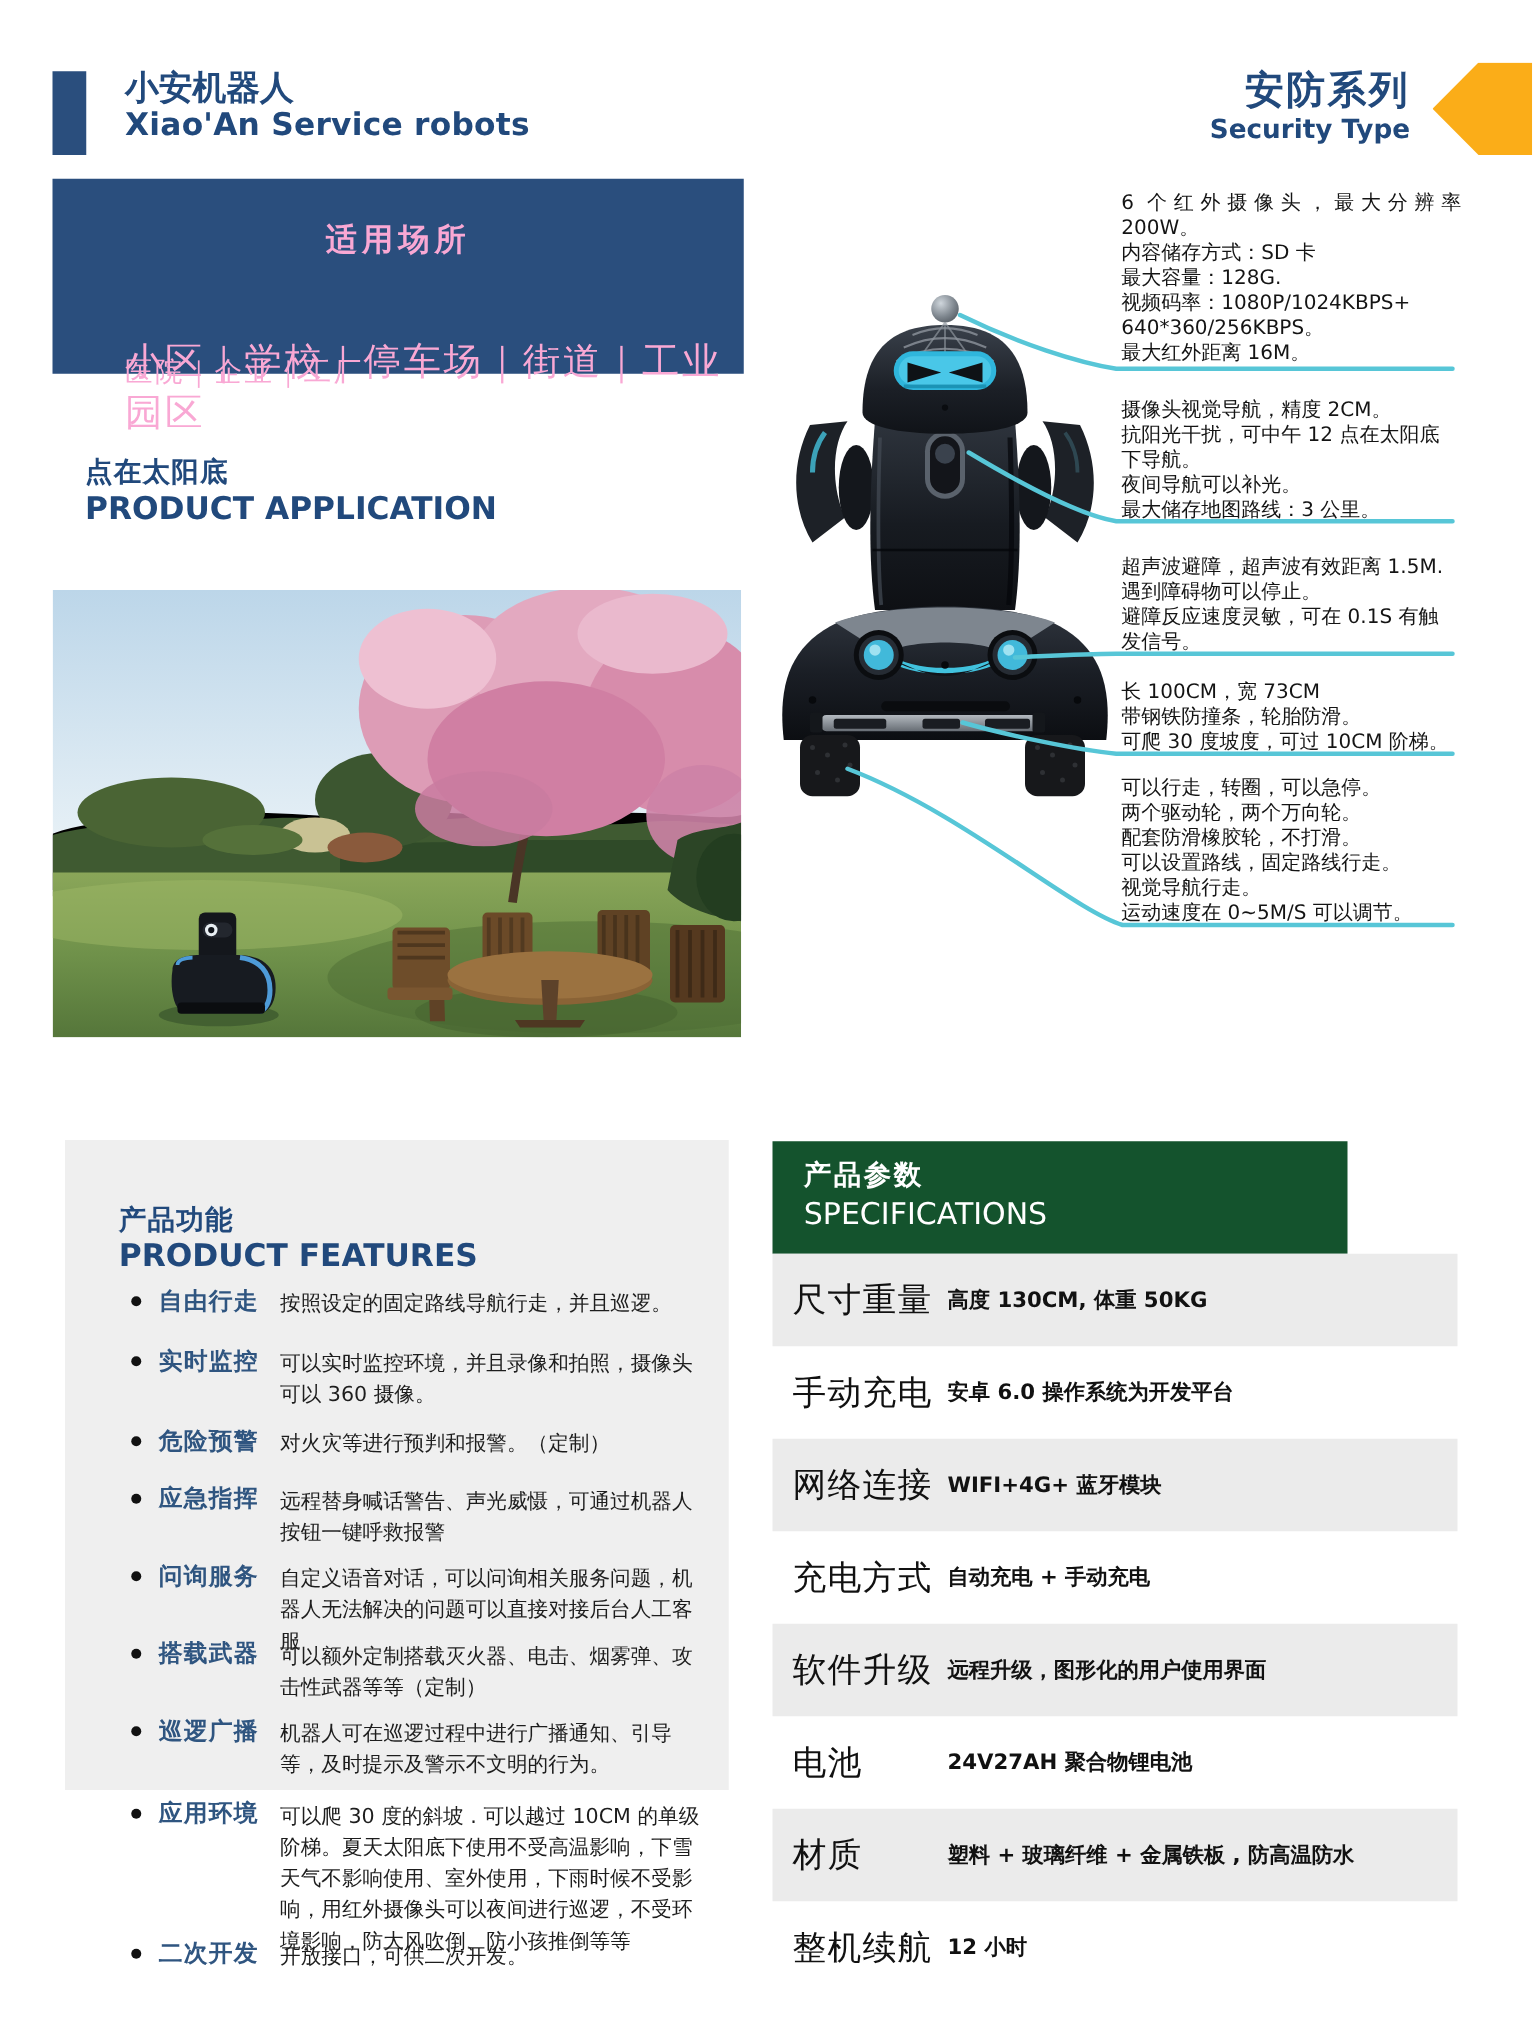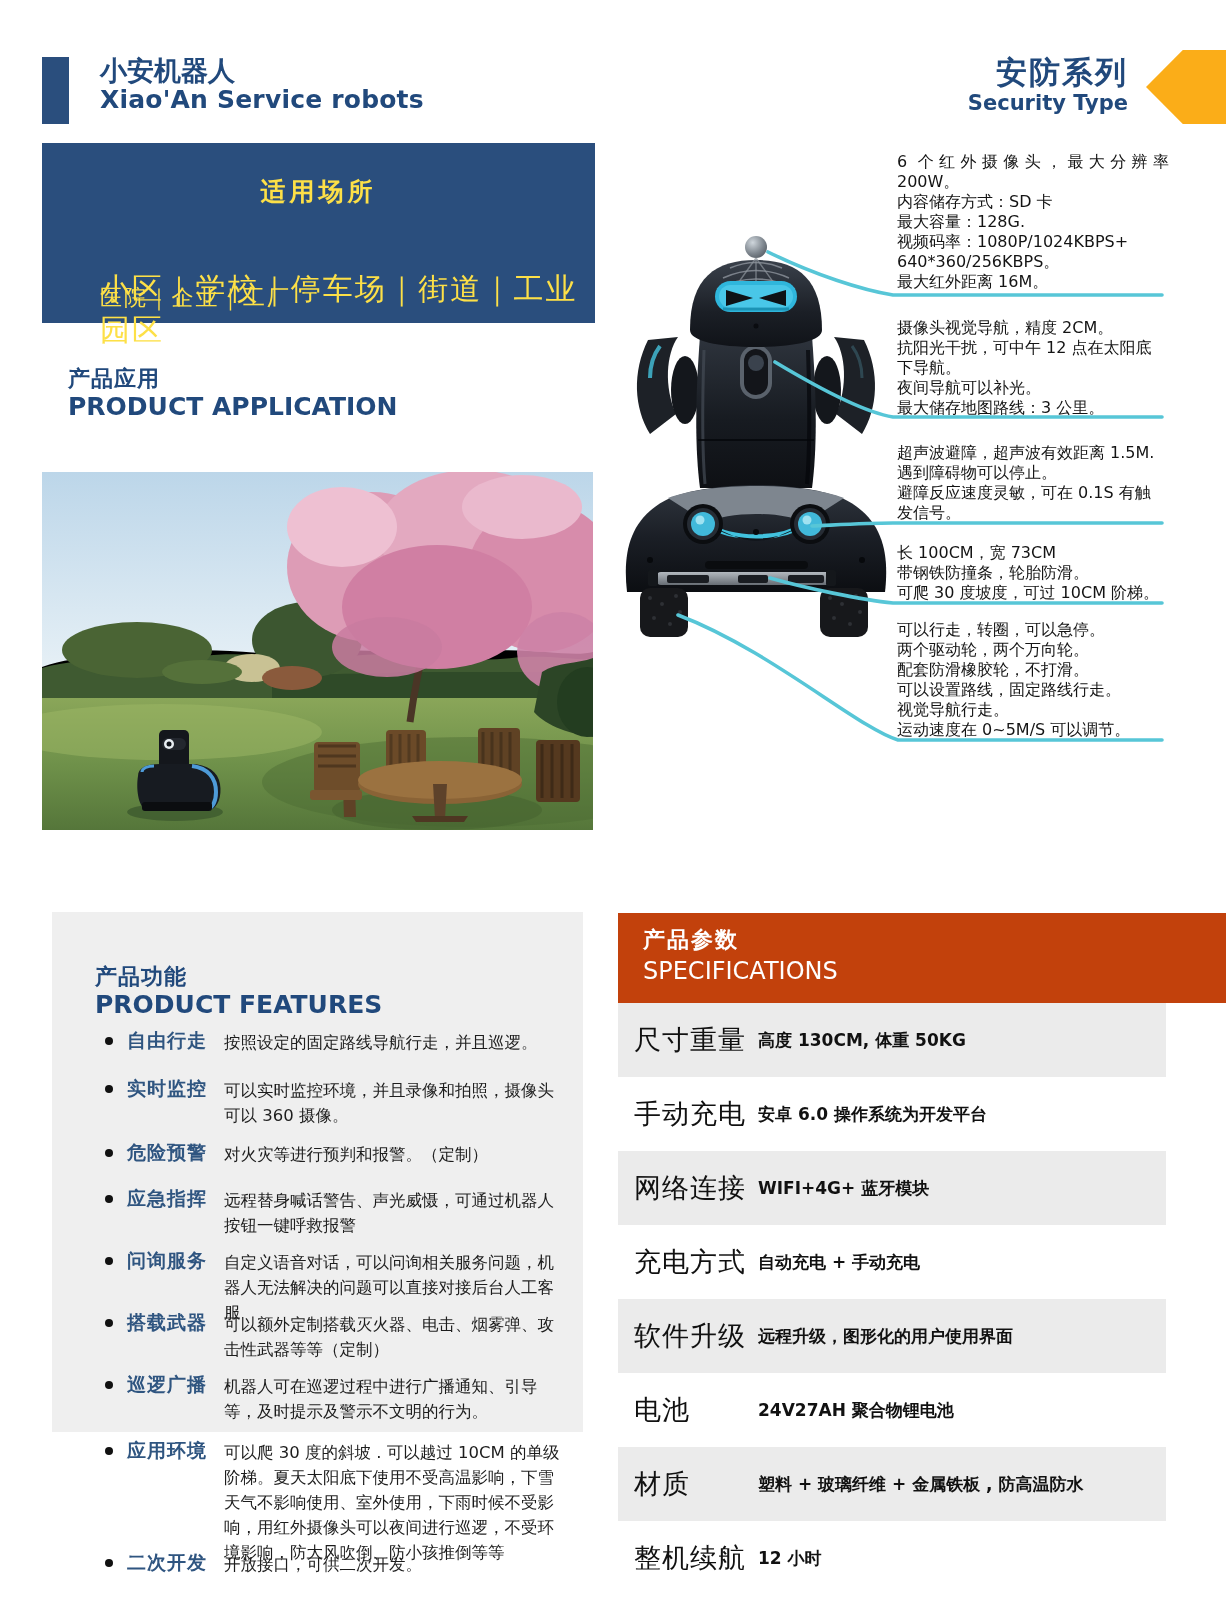--- a/index.html
+++ b/index.html
@@ -12,21 +12,21 @@
   .brand-square{left:42px;top:57px;width:27px;height:67px;background:#2A4E7D;}
   .brand-title{left:100px;top:56px;color:#21497C;line-height:1.12;}
   .brand-title .zh{font-size:27px;font-weight:bold;}
   .brand-title .en{font-size:25px;font-weight:bold;letter-spacing:.2px;}
   .series{right:98px;top:55px;text-align:right;color:#21497C;line-height:1.15;}
   .series .zh{font-size:31px;font-weight:bold;letter-spacing:2px;}
   .series .en{font-size:21px;font-weight:bold;}
   .yellow-arrow{left:1146px;top:50px;width:80px;height:74px;background:#FBAD18;
     clip-path:polygon(0 50%,46% 0,100% 0,100% 100%,46% 100%);}
   
-  .scenes{left:42px;top:143px;width:553px;height:180px;background:#2A4E7D;color:#fde047;}
+  .scenes{left:42px;top:143px;width:553px;height:156px;background:#2A4E7D;color:#f9a8d4;}
   .scenes .t{position:absolute;left:0;right:0;top:32px;text-align:center;font-size:25px;font-weight:bold;letter-spacing:4px;}
   .scenes .l1{position:absolute;left:58px;top:88px;font-size:30px;letter-spacing:2px;margin-top:38px;}
   .scenes .l2{position:absolute;left:58px;top:140px;font-size:22px;letter-spacing:2px;}
   
   .sec-head{color:#21497C;line-height:1.2;}
   .sec-head .zh{font-size:22px;font-weight:bold;letter-spacing:1px;}
   .sec-head .en{font-size:25px;font-weight:bold;}
   .app-head{left:68px;top:366px;}
   
   .photo{left:42px;top:472px;width:551px;height:358px;overflow:hidden;}
@@ -36,21 +36,21 @@
   .callout .ln{height:20px;line-height:20px;white-space:nowrap;}
   .callout .jline{text-align:justify;text-align-last:justify;white-space:normal;}
   
   .features{left:52px;top:912px;width:531px;height:520px;background:#EFEFEF;}
   .feat-title{position:absolute;left:43px;top:52px;}
   .feat{position:absolute;left:22px;width:492px;}
   .feat .dot{position:absolute;left:31px;top:7px;width:8px;height:8px;border-radius:50%;background:#111;}
   .feat .term{position:absolute;left:53px;top:-2px;font-size:19px;font-weight:bold;color:#2F5580;letter-spacing:1px;}
   .feat .desc{margin-left:150px;width:342px;font-size:16.5px;line-height:25px;color:#1d1d1d;}
   
-  .spec-head{left:618px;top:913px;width:608px;height:90px;background:#c2410c;color:#fff;}
+  .spec-head{left:618px;top:913px;width:460px;height:90px;background:#14532d;color:#fff;}
   .spec-head .zh{position:absolute;left:25px;top:12px;font-size:22px;font-weight:bold;letter-spacing:2px;}
   .spec-head .en{position:absolute;left:25px;top:44px;font-size:24px;}
   .spec-row{left:618px;width:548px;height:74px;}
   .spec-row.gray{background:#EBEBEB;}
   .spec-row .label{position:absolute;left:16px;top:50%;transform:translateY(-50%);font-size:27px;font-weight:400;color:#111;letter-spacing:1px;}
   .spec-row .value{position:absolute;left:140px;top:50%;transform:translateY(-50%);font-size:17px;font-weight:600;color:#111;}
 </style>
 </head>
 <body>
 
@@ -67,21 +67,21 @@
   </div>
   <div class="abs yellow-arrow"></div>
 
   <div class="abs scenes">
     <div class="t">适用场所</div>
     <div class="l1">小区｜学校｜停车场｜街道｜工业园区</div>
     <div class="l2">医院｜企业｜工厂</div>
   </div>
 
   <div class="abs sec-head app-head">
-    <div class="zh">产品应用</div>
+    <div class="zh">点在太阳底</div>
     <div class="en">PRODUCT APPLICATION</div>
   </div>
 
   <div class="abs photo">
     <svg width="551" height="358" viewBox="0 0 551 358">
       <defs>
         <linearGradient id="sky" x1="0" y1="0" x2="0" y2="1">
           <stop offset="0" stop-color="#bcd6e9"></stop>
             <stop offset=".8" stop-color="#e3eef5"></stop>
             <stop offset="1" stop-color="#eef4f4"></stop>

